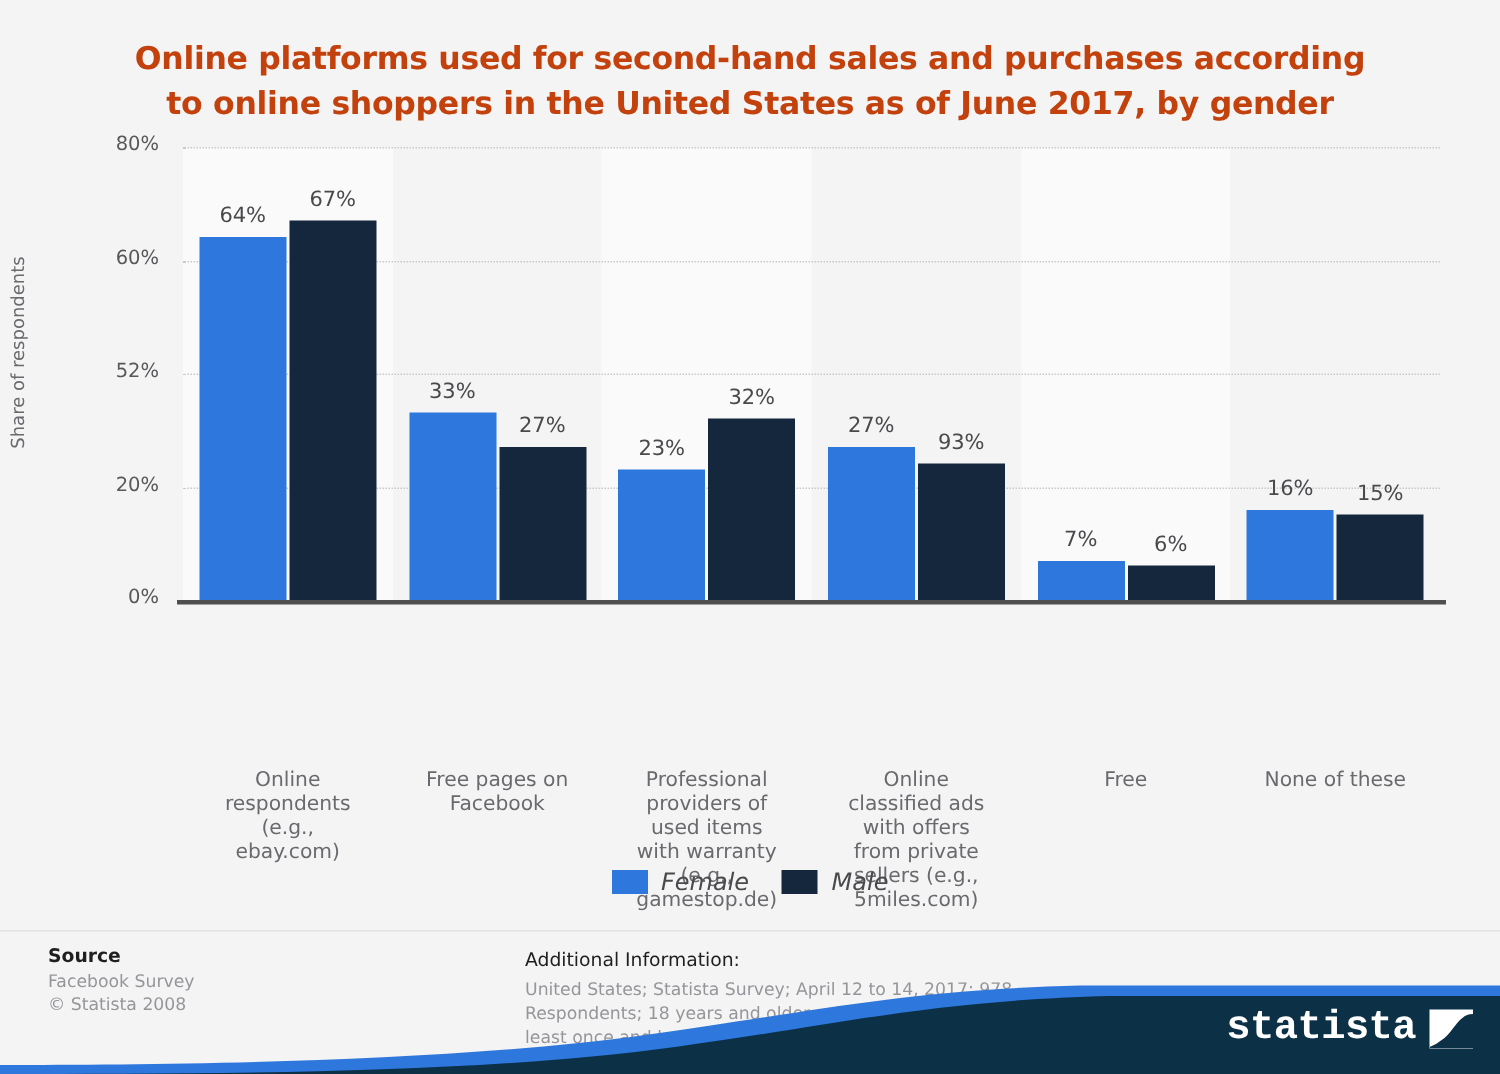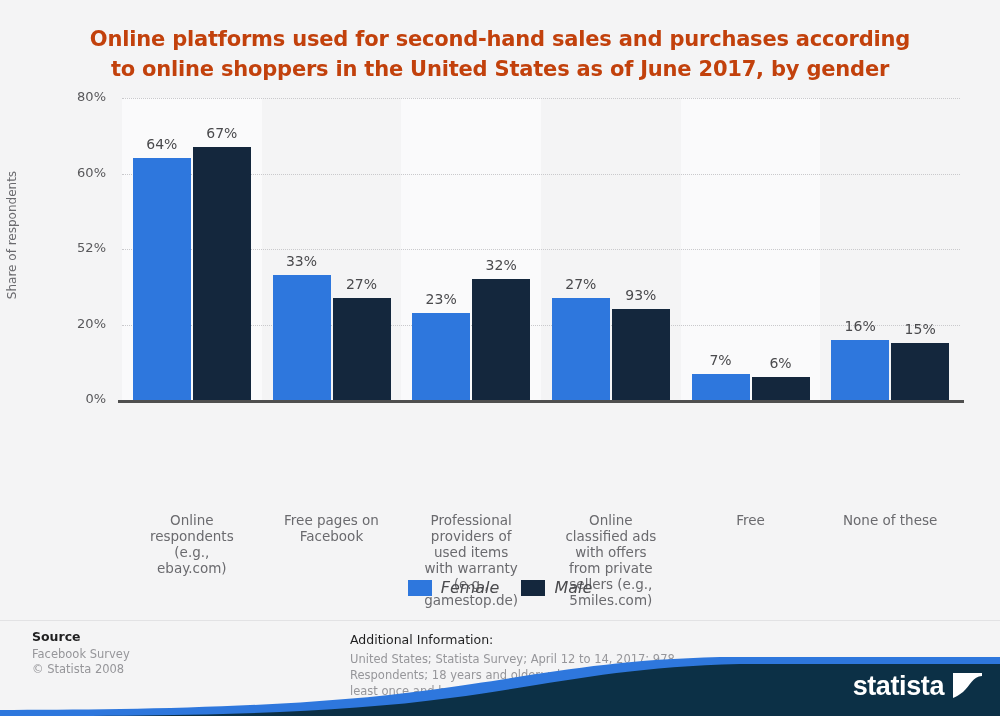--- a/index.html
+++ b/index.html
@@ -135,21 +135,21 @@
   
   #logo-wave {
     position: absolute;
     left: 0; top: 646px; width: 1000px; height: 70px;
     overflow: hidden;
   }
   #logo-wave svg { display: block; }
   #logo-text {
     position: absolute;
     right: 56px; top: 25px;
-    font-family: Liberation Sans, sans-serif;
+    font-family: Liberation Mono, monospace;
     font-weight: bold;
     font-size: 27px;
     color: #ffffff;
     letter-spacing: -0.4px;
   }
   #logo-mark {
     position: absolute;
     right: 18px; top: 27px;
     width: 29px; height: 26px;
     background: #ffffff;

